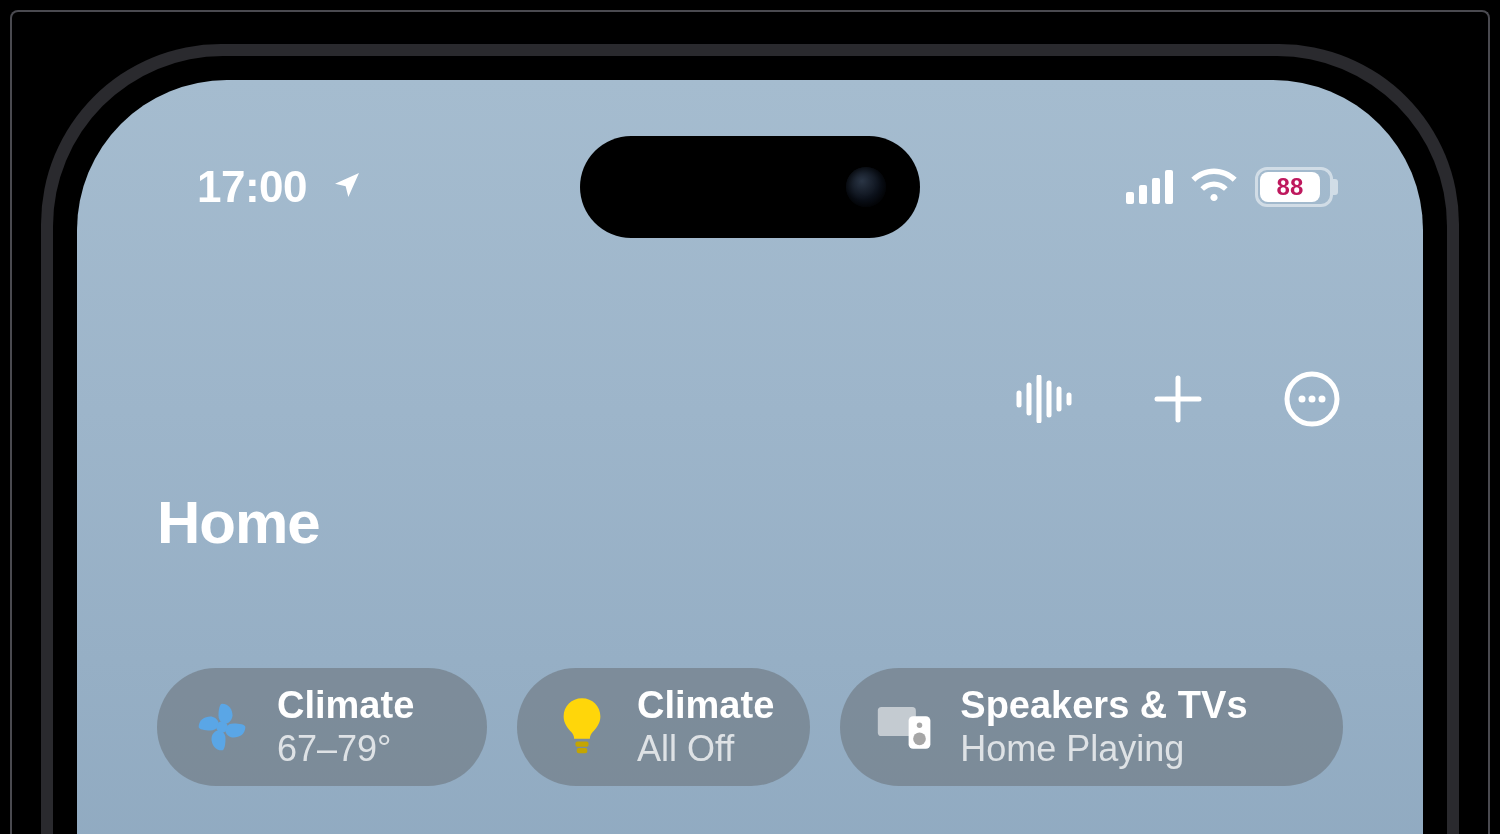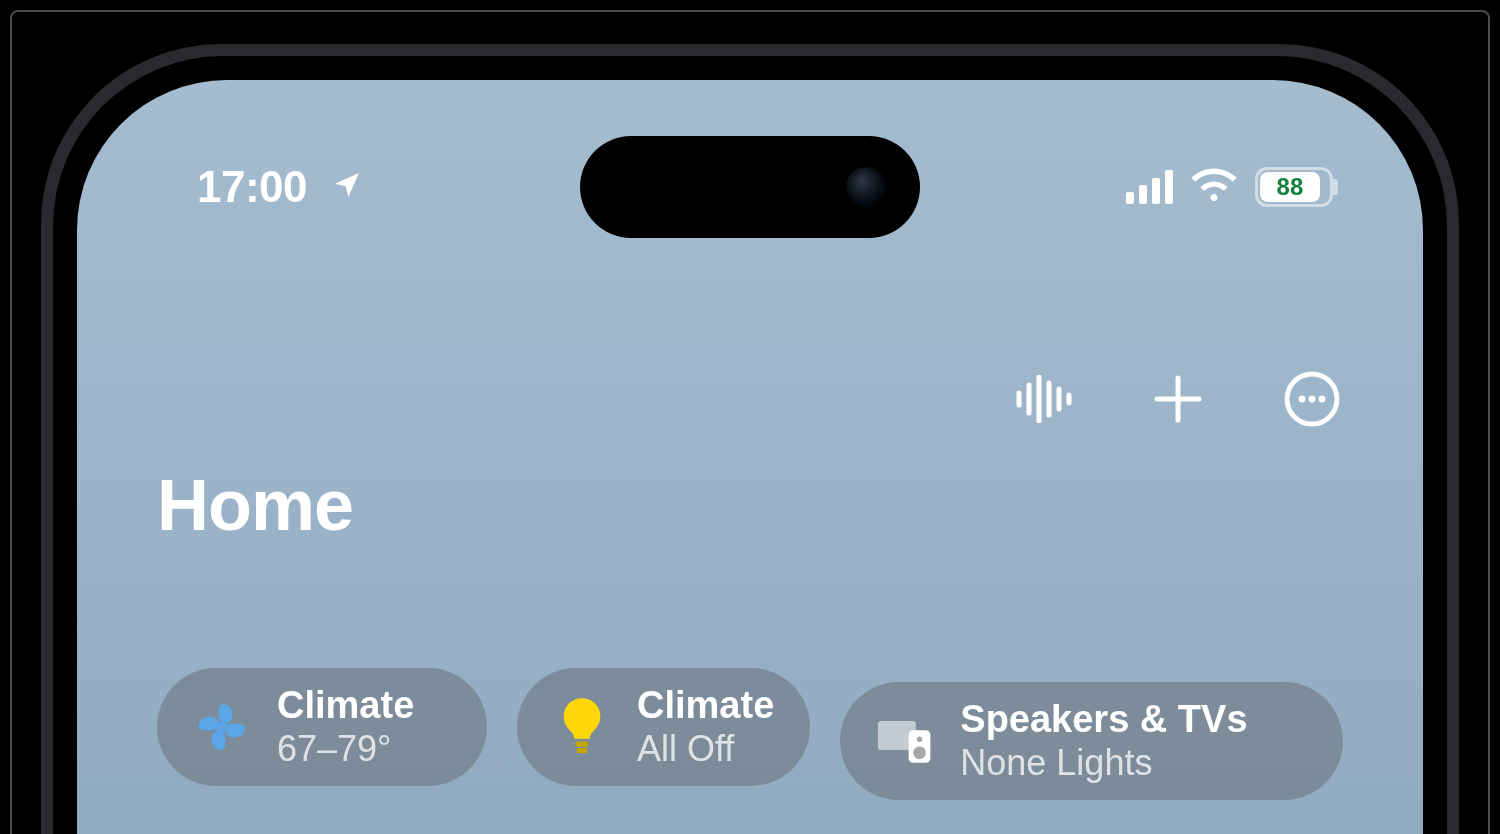--- a/index.html
+++ b/index.html
@@ -144,21 +144,21 @@
     border-radius:0 3px 3px 0;
   }
   .battery-fill {
     height:100%;
     width:88%;
     background:#fff;
     border-radius:8px;
     display:flex;
     align-items:center;
     justify-content:center;
-    color:#15803d;
+    color:#be185d;
     font-size:24px;
     font-weight:600;
   }
   .toolbar {
     position: absolute;
     top: 290px;
     right: 80px;
     display: flex;
     align-items: center;
     gap: 72px;
@@ -167,24 +167,24 @@
     width: 62px;
     height: 62px;
     display:flex;
     align-items:center;
     justify-content:center;
     color:#fff;
     cursor:pointer;
   }
   .page-title {
     position: absolute;
-    top: 384px;
+    top: 408px;
     left: 80px;
     color: #fff;
-    font-size: 72px;
+    font-size: 60px;
     font-weight: 700;
     letter-spacing: -1px;
   }
   .cards-row {
     position: absolute;
     top: 588px;
     left: 80px;
     right: 80px;
     display: flex;
     gap: 30px;
@@ -206,21 +206,21 @@
     display:flex;
     align-items:center;
     justify-content:center;
     flex-shrink:0;
   }
   .card-text { display:flex; flex-direction:column; line-height:1.15; }
   .card-title { color:#fff; font-size:38px; font-weight:600; }
   .card-sub { color:rgba(255,255,255,0.75); font-size:36px; font-weight:400; }
   .c1 { flex: 0 0 330px; }
   .c2 { flex: 0 0 290px; }
-  .c3 { flex: 1; margin-top: 14px; }
+  .c3 { flex: 1; }
 </style>
 </head>
 <body>
 
 <div class="frame-border"></div>
 
 <div class="phone-outer">
   <div class="phone-bezel">
     <div class="phone-screen">
 
@@ -328,21 +328,21 @@
           <div class="card-icon">
             <svg width="64" height="52" viewBox="0 0 64 52">
               <rect x="2" y="4" width="42" height="32" rx="4" fill="rgba(255,255,255,0.55)"></rect>
               <rect x="36" y="14" width="24" height="36" rx="5" fill="#fff"></rect>
               <circle cx="48" cy="24" r="3" fill="rgba(0,0,0,0.35)"></circle>
               <circle cx="48" cy="39" r="7" fill="rgba(0,0,0,0.35)"></circle>
             </svg>
           </div>
           <div class="card-text">
             <span class="card-title">Speakers &amp; TVs</span>
-            <span class="card-sub">None Lights</span>
+            <span class="card-sub">Home Playing</span>
           </div>
         </div>
 
       </div>
 
     </div>
   </div>
 </div>
 
 </body></html>

